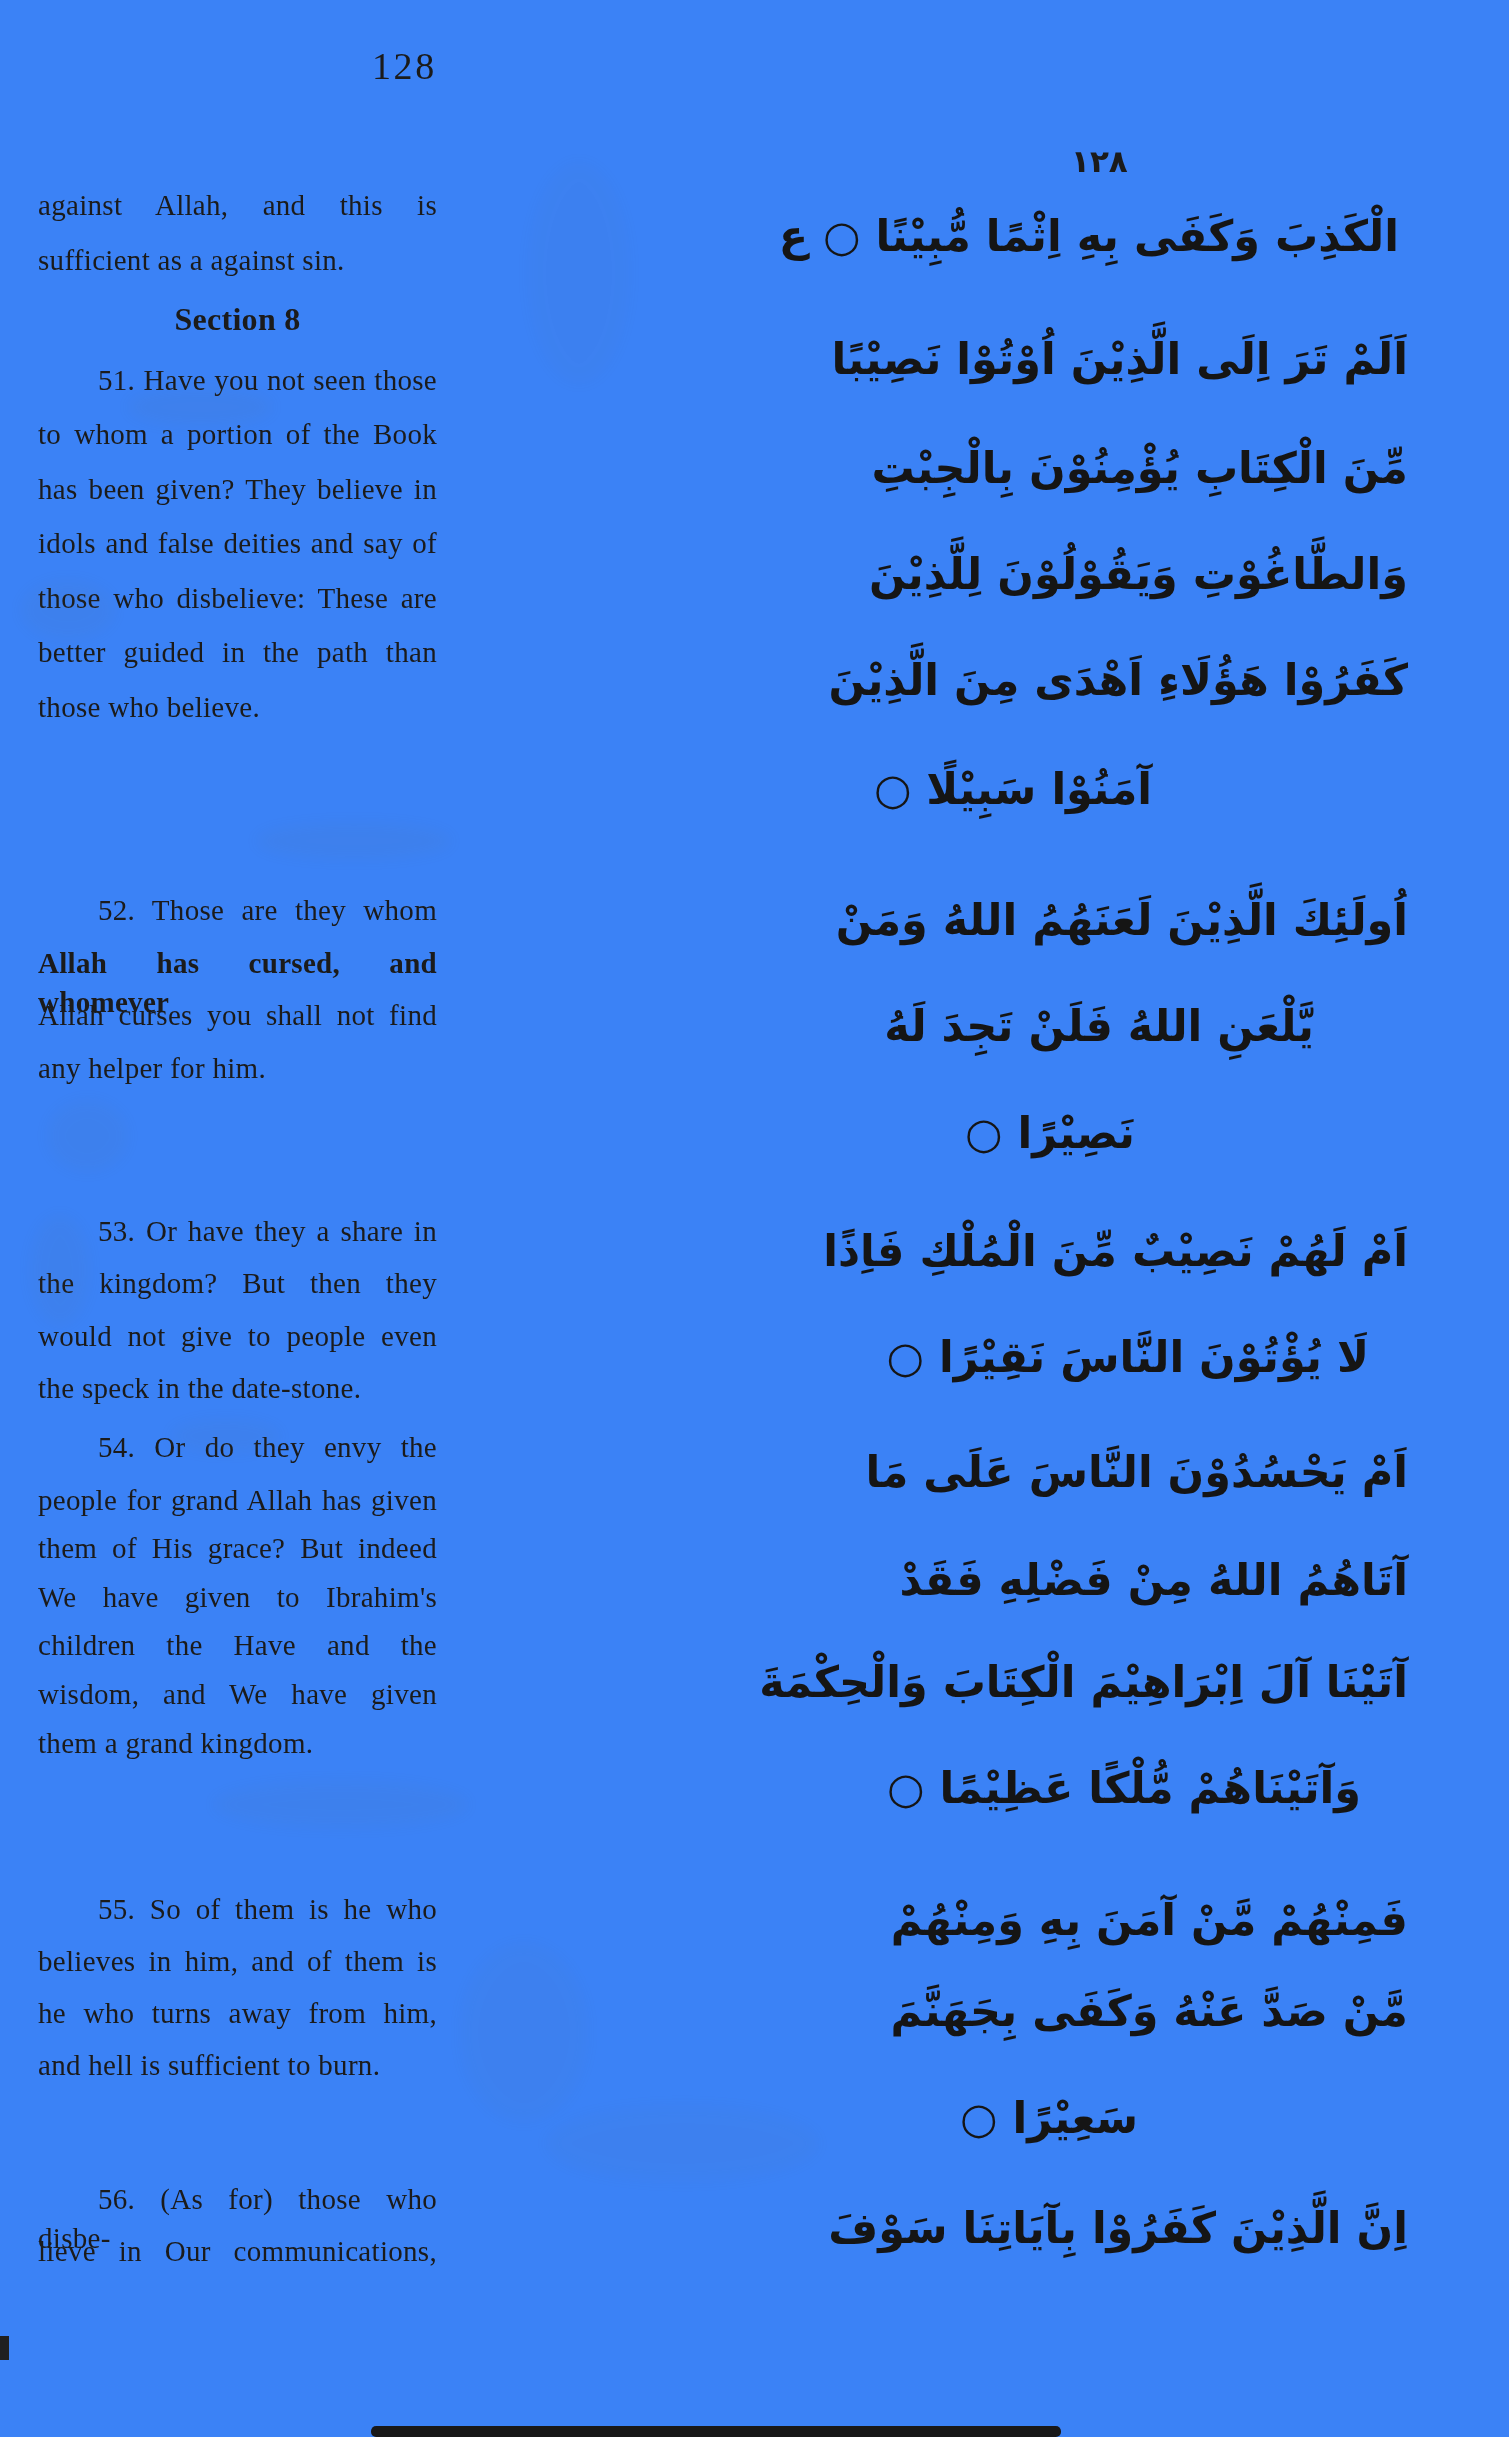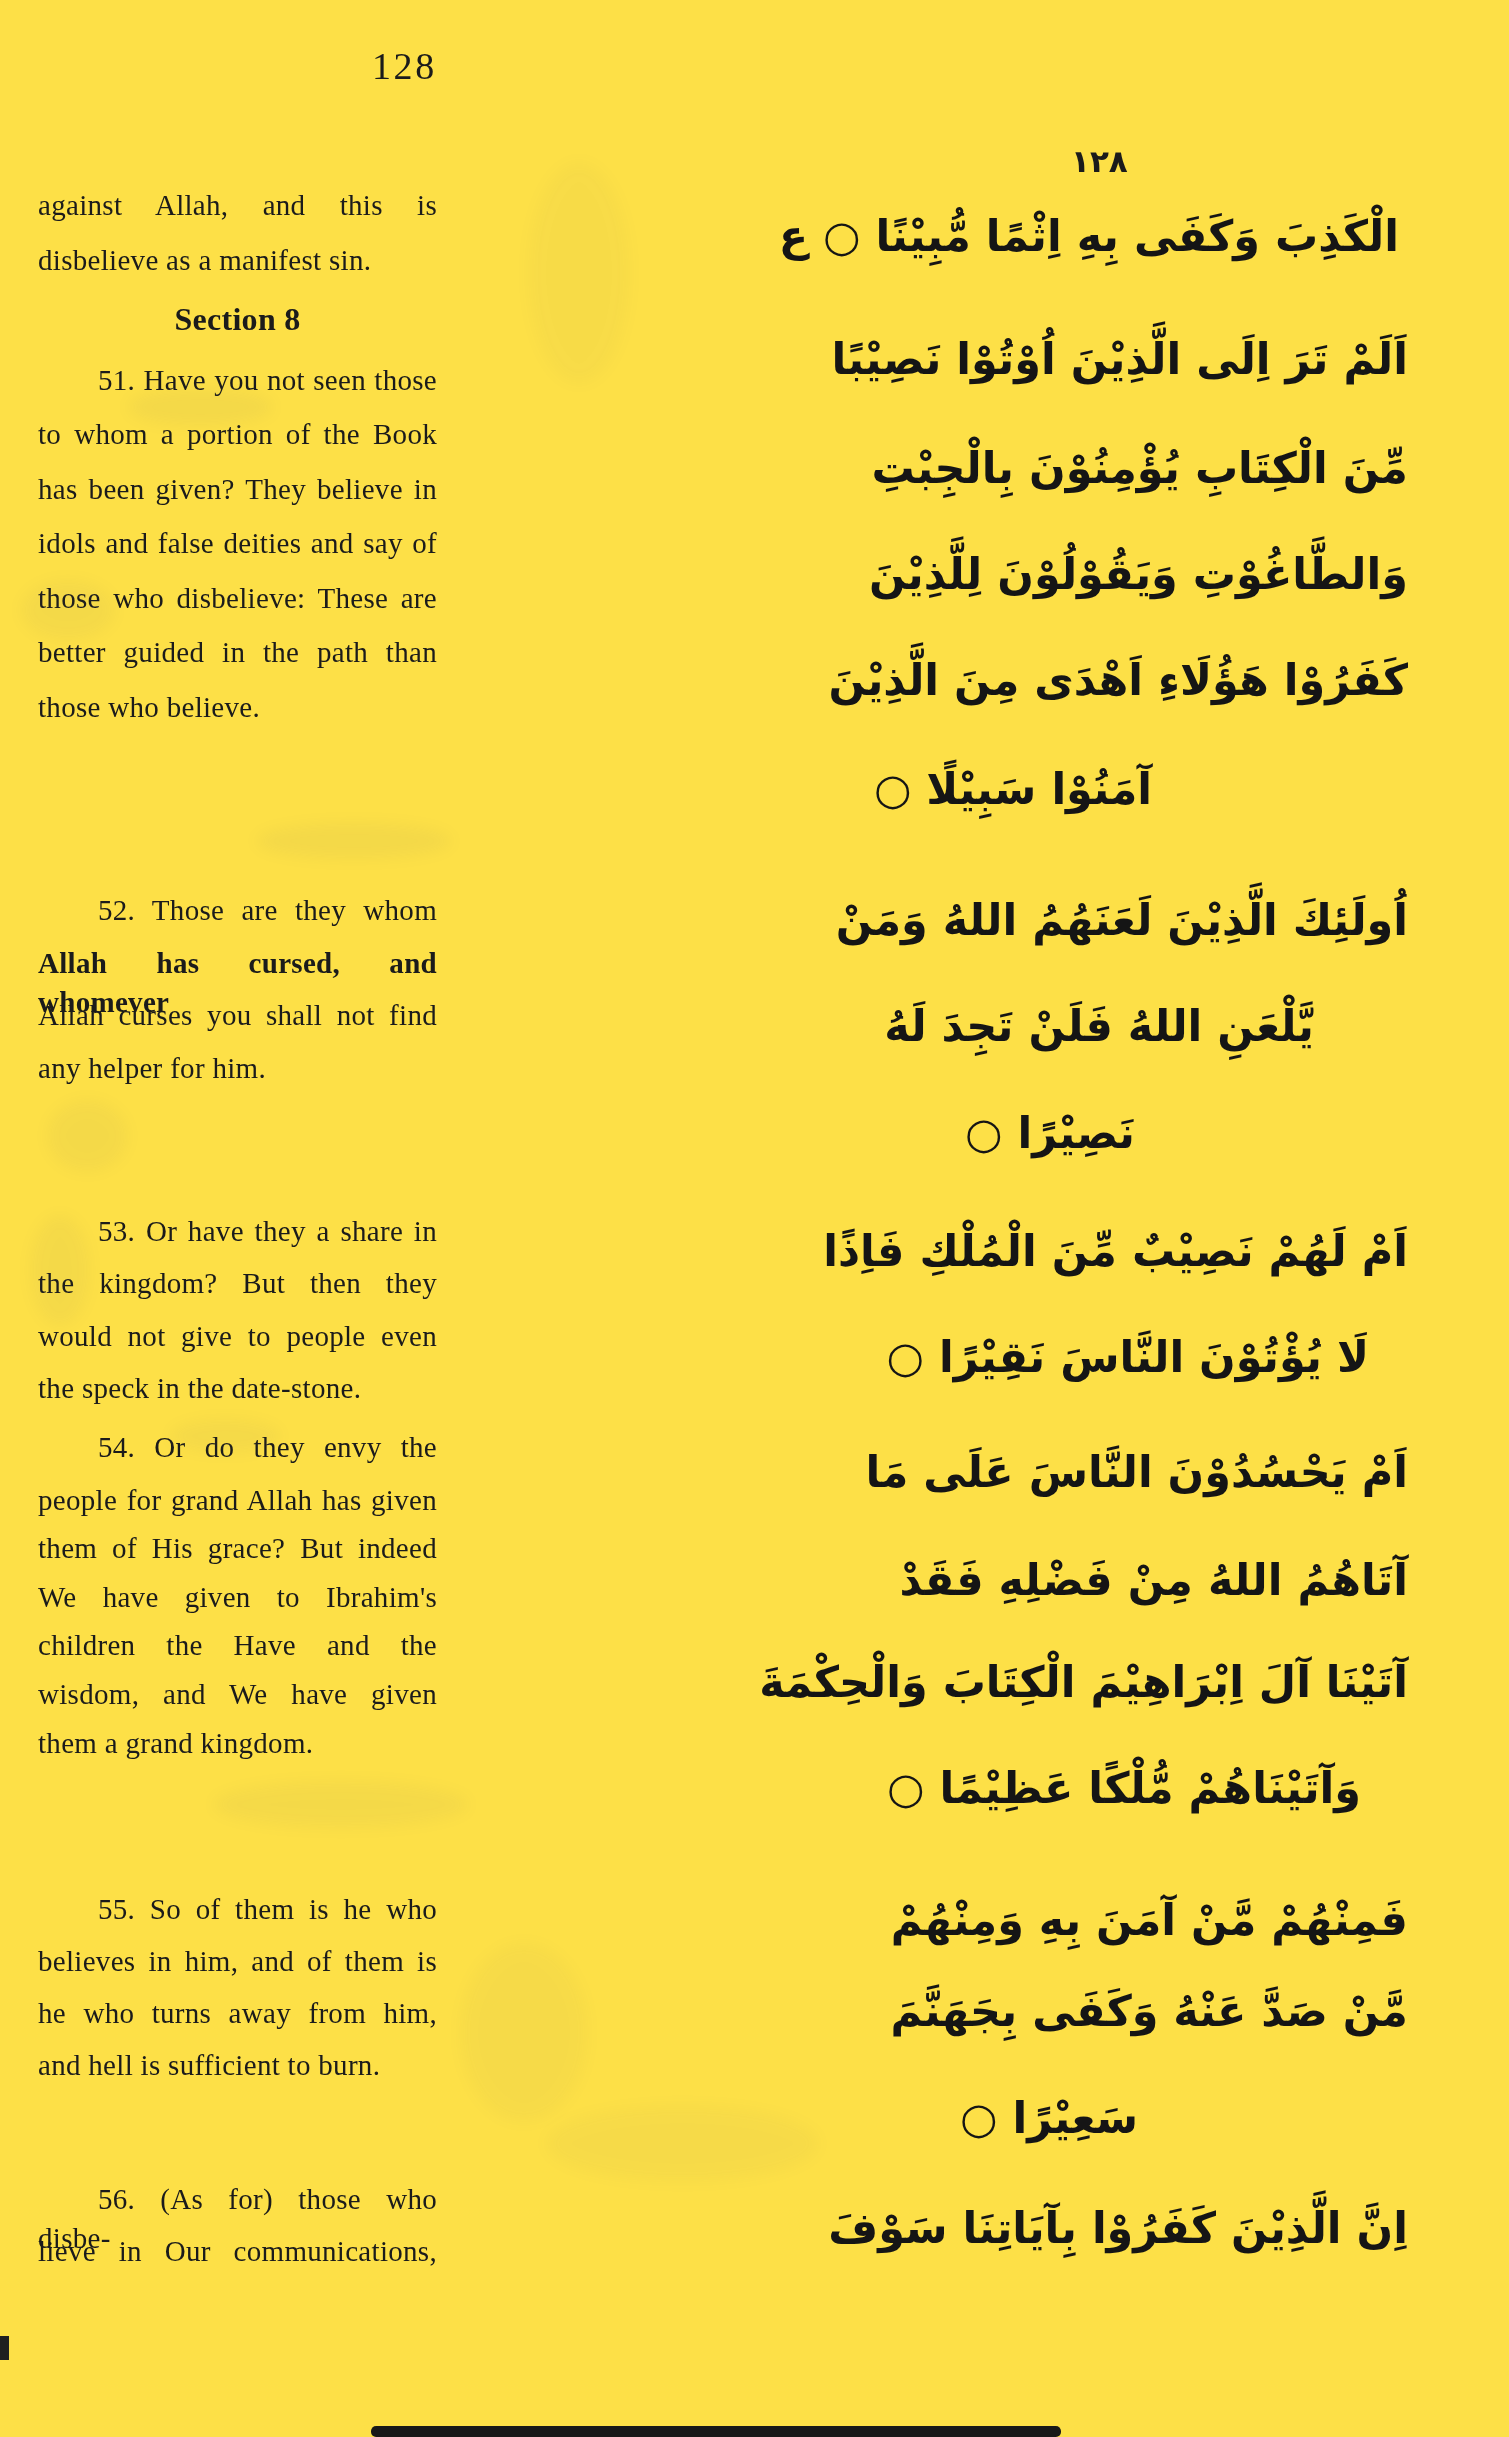--- a/index.html
+++ b/index.html
@@ -1,19 +1,19 @@
 <!DOCTYPE html>
 <html style="font-size:13.6px"><head>
 <meta charset="utf-8">
 <style>
   html,body{margin:0;padding:0;background:#e9e7e1;}
   .page{
     position:relative;
     width:1510px;height:2438px;
-    background:#fde047;
+    background:#3b82f6;
     overflow:hidden;
     font-family:"Liberation Serif", serif;
     color:#1b1b1b;
   }
   
   .pagenum{
     position:absolute;left:372px;top:44px;
     font-size:38px;letter-spacing:2.6px;font-weight:400;
     font-family:"Liberation Serif", serif;
   }
@@ -67,21 +67,21 @@
 </head>
 <body>
 
 <div class="page">
 
   <div class="pagenum">128</div>
   <div class="pagenum-ar">١٢٨</div>
 
   <div class="ecol">
       <div class="eline fill" style="top: 186px;">against Allah, and this is</div>
-      <div class="eline end" style="top: 241px;">disbelieve as a manifest sin.</div>
+      <div class="eline end" style="top: 241px;">sufficient as a against sin.</div>
       <div class="eline heading" style="top: 300px;">Section 8</div>
       <div class="eline fill indent" style="top: 361px;">51. Have you not seen those</div>
       <div class="eline fill" style="top: 415px;">to whom a portion of the Book</div>
       <div class="eline fill" style="top: 470px;">has been given? They believe in</div>
       <div class="eline fill" style="top: 524px;">idols and false deities and say of</div>
       <div class="eline fill" style="top: 579px;">those who disbelieve: These are</div>
       <div class="eline fill" style="top: 633px;">better guided in the path than</div>
       <div class="eline end" style="top: 688px;">those who believe.</div>
       <div class="eline fill indent" style="top: 891px;">52. Those are they whom</div>
       <div class="eline fill" style="top: 944px; font-weight: bold;">Allah has cursed, and whomever</div>

